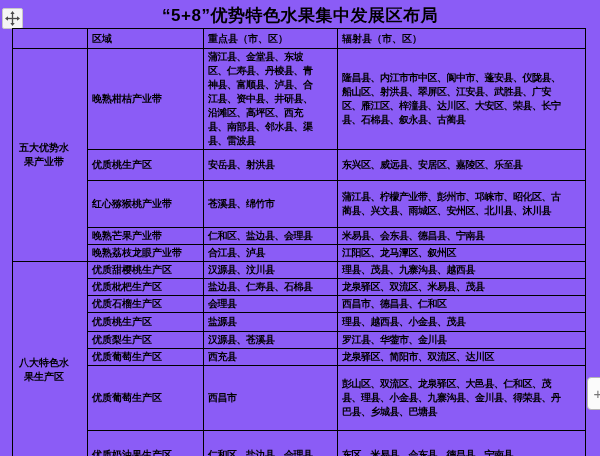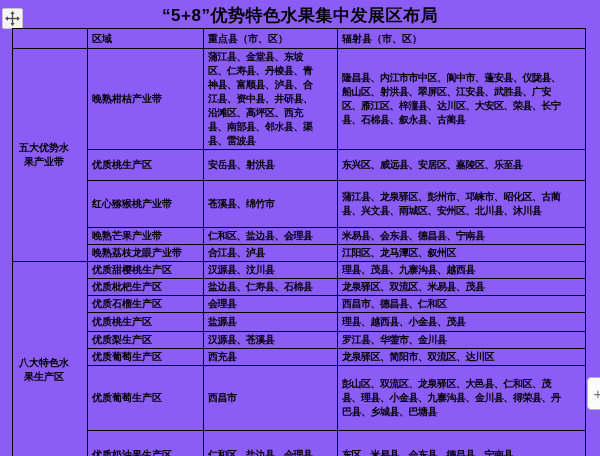--- a/index.html
+++ b/index.html
@@ -88,21 +88,21 @@
       <td class="county">隆昌县、内江市市中区、阆中市、蓬安县、仪陇县、船山区、射洪县、翠屏区、江安县、武胜县、广安区、雁江区、梓潼县、达川区、大安区、荣县、长宁县、石棉县、叙永县、古蔺县</td>
     </tr>
     <tr style="height:31px">
       <td class="zone">优质桃生产区</td>
       <td class="county">安岳县、射洪县</td>
       <td class="county">东兴区、威远县、安居区、嘉陵区、乐至县</td>
     </tr>
     <tr style="height:47px">
       <td class="zone">红心猕猴桃产业带</td>
       <td class="county">苍溪县、绵竹市</td>
-      <td class="county">蒲江县、龙泉驿区、彭州市、邛崃市、昭化区、古蔺县、兴文县、雨城区、安州区、北川县、沐川县</td>
+      <td class="county">蒲江县、柠檬产业带、彭州市、邛崃市、昭化区、古蔺县、兴文县、雨城区、安州区、北川县、沐川县</td>
     </tr>
     <tr style="height:14px">
       <td class="zone">晚熟芒果产业带</td>
       <td class="county">仁和区、盐边县、会理县</td>
       <td class="county">米易县、会东县、德昌县、宁南县</td>
     </tr>
     <tr style="height:14px">
       <td class="zone">晚熟荔枝龙眼产业带</td>
       <td class="county">合江县、泸县</td>
       <td class="county">江阳区、龙马潭区、叙州区</td>

